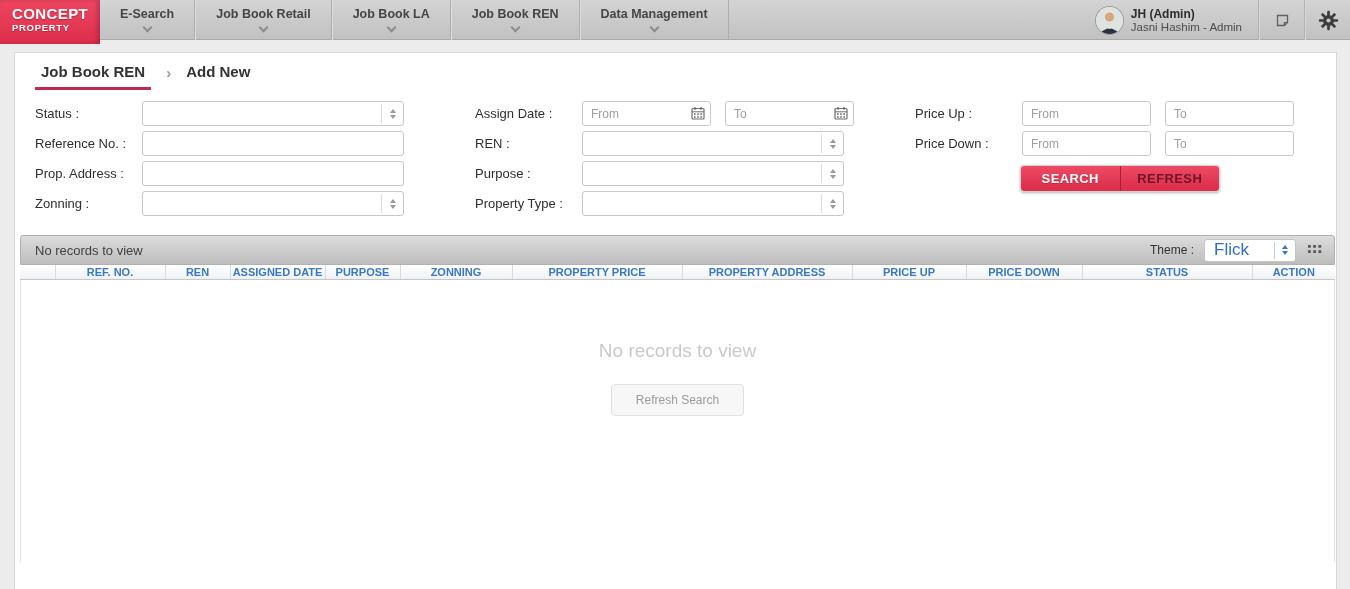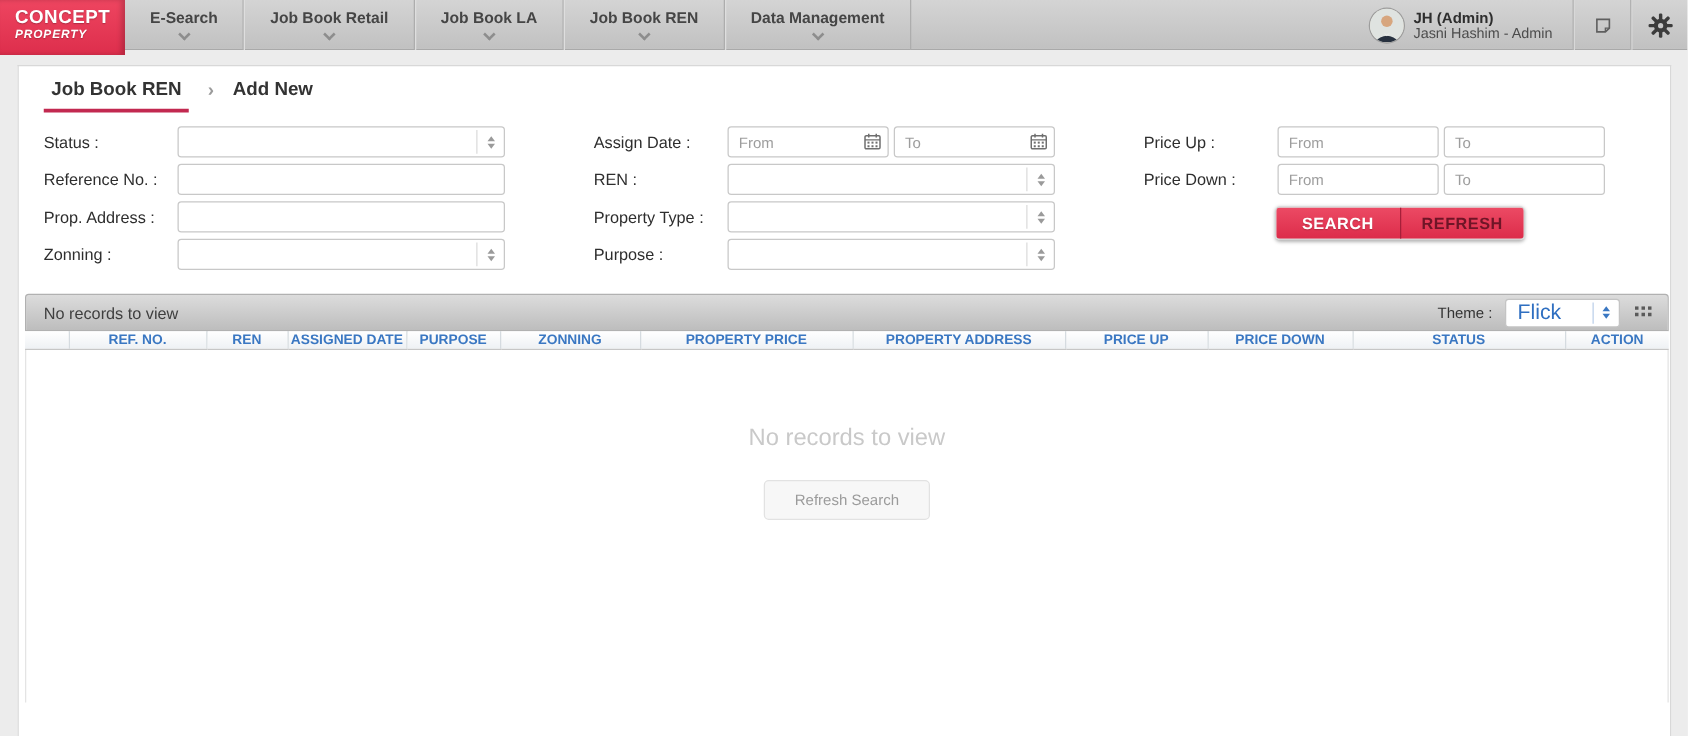--- a/index.html
+++ b/index.html
@@ -6,21 +6,21 @@
   html,body { width:1350px; height:589px; overflow:hidden;
     font-family:"Liberation Sans", sans-serif; background:#ececec; }
 
   
   .topbar { position:relative; height:40px; background:linear-gradient(180deg,#d4d4d4,#c1c1c1);
     border-bottom:1px solid #a9a9a9; display:flex; align-items:stretch; z-index:5; }
   .logo { width:100px; height:44px; background:linear-gradient(180deg,#ee4560,#dd2e4c);
     color:#fff; padding:5px 8px 0 12px; flex:0 0 auto; box-shadow:inset -3px 0 4px rgba(0,0,0,.18);
     cursor:pointer; }
   .logo-l1 { font-size:15px; font-weight:bold; letter-spacing:.4px; text-shadow:0 1px 1px rgba(0,0,0,.25); }
-  .logo-l2 { font-size:9.5px; font-weight:bold; letter-spacing:.7px; text-shadow:0 1px 1px rgba(0,0,0,.25);font-style:italic; }
+  .logo-l2 { font-size:9.5px; font-weight:bold; letter-spacing:.7px; text-shadow:0 1px 1px rgba(0,0,0,.25); }
   .tabs { display:flex; height:40px; }
   .tab { padding:7px 20px 0 20px; text-align:center; font-size:12.5px; font-weight:bold; color:#454545;
     border-right:1px solid #adadad; border-left:1px solid #dedede; cursor:pointer;
     display:flex; flex-direction:column; align-items:center; }
   .tab:first-child { border-left:none; }
   .chev { width:7px; height:7px; border-right:2px solid #8d8d8d; border-bottom:2px solid #8d8d8d;
     transform:rotate(45deg); margin-top:3px; }
   .top-right { margin-left:auto; display:flex; align-items:center; height:40px; }
   .userbox { display:flex; align-items:center; gap:8px; padding:0 16px; cursor:pointer; height:100%; }
   .avatar { width:27px; height:27px; border-radius:50%; overflow:hidden; background:#e7e2d6;
@@ -52,21 +52,21 @@
     font-size:12px; color:#444; padding:0 8px; font-family:"Liberation Sans",sans-serif; background:#fff; }
   .tfield::placeholder { color:#9d9d9d; }
   .selbox { position:relative; width:262px; height:25px; border:1px solid #c8c8c8; border-radius:3px;
     background:#fff; cursor:pointer; }
   .sel-ind { position:absolute; right:0; top:2px; bottom:2px; width:22px; border-left:1px solid #dcdcdc;
     display:flex; flex-direction:column; align-items:center; justify-content:center; gap:2px; }
   .tri-up { width:0; height:0; border-left:3.5px solid transparent; border-right:3.5px solid transparent;
     border-bottom:4px solid #9a9a9a; }
   .tri-dn { width:0; height:0; border-left:3.5px solid transparent; border-right:3.5px solid transparent;
     border-top:4px solid #9a9a9a; }
-  .pair { display:flex; gap:4px; width:262px; }
+  .pair { display:flex; gap:14px; width:262px; }
   .datefield { position:relative; width:129px; }
   .datefield .tfield { width:129px; padding-right:24px; }
   .cal-icon { position:absolute; right:6px; top:5px; cursor:pointer; }
   .numfield { width:129px; }
 
   .btnrow { margin-top:5px; }
   .btn-group { display:flex; width:200px; height:27px; border-radius:4px; overflow:hidden;
     background:linear-gradient(180deg,#ec4a64,#dc2c4a); border:1px solid #d2d2d2;
     box-shadow:0 1px 3px rgba(0,0,0,.3); margin-left:-2px; }
   .btn { flex:1; display:flex; align-items:center; justify-content:center;
@@ -263,30 +263,30 @@
         <div class="frow">
           <span class="flabel">REN :</span>
           <div class="selbox">
             <span class="sel-ind">
                 <span class="tri-up"></span>
                 <span class="tri-dn"></span>
               </span>
           </div>
         </div>
         <div class="frow">
+          <span class="flabel">Purpose :</span>
+          <div class="selbox">
+            <span class="sel-ind">
+                <span class="tri-up"></span>
+                <span class="tri-dn"></span>
+              </span>
+          </div>
+        </div>
+        <div class="frow">
           <span class="flabel">Property Type :</span>
-          <div class="selbox">
-            <span class="sel-ind">
-                <span class="tri-up"></span>
-                <span class="tri-dn"></span>
-              </span>
-          </div>
-        </div>
-        <div class="frow">
-          <span class="flabel">Purpose :</span>
           <div class="selbox">
             <span class="sel-ind">
                 <span class="tri-up"></span>
                 <span class="tri-dn"></span>
               </span>
           </div>
         </div>
       </div>
 
       <div class="fcol fcol3">

